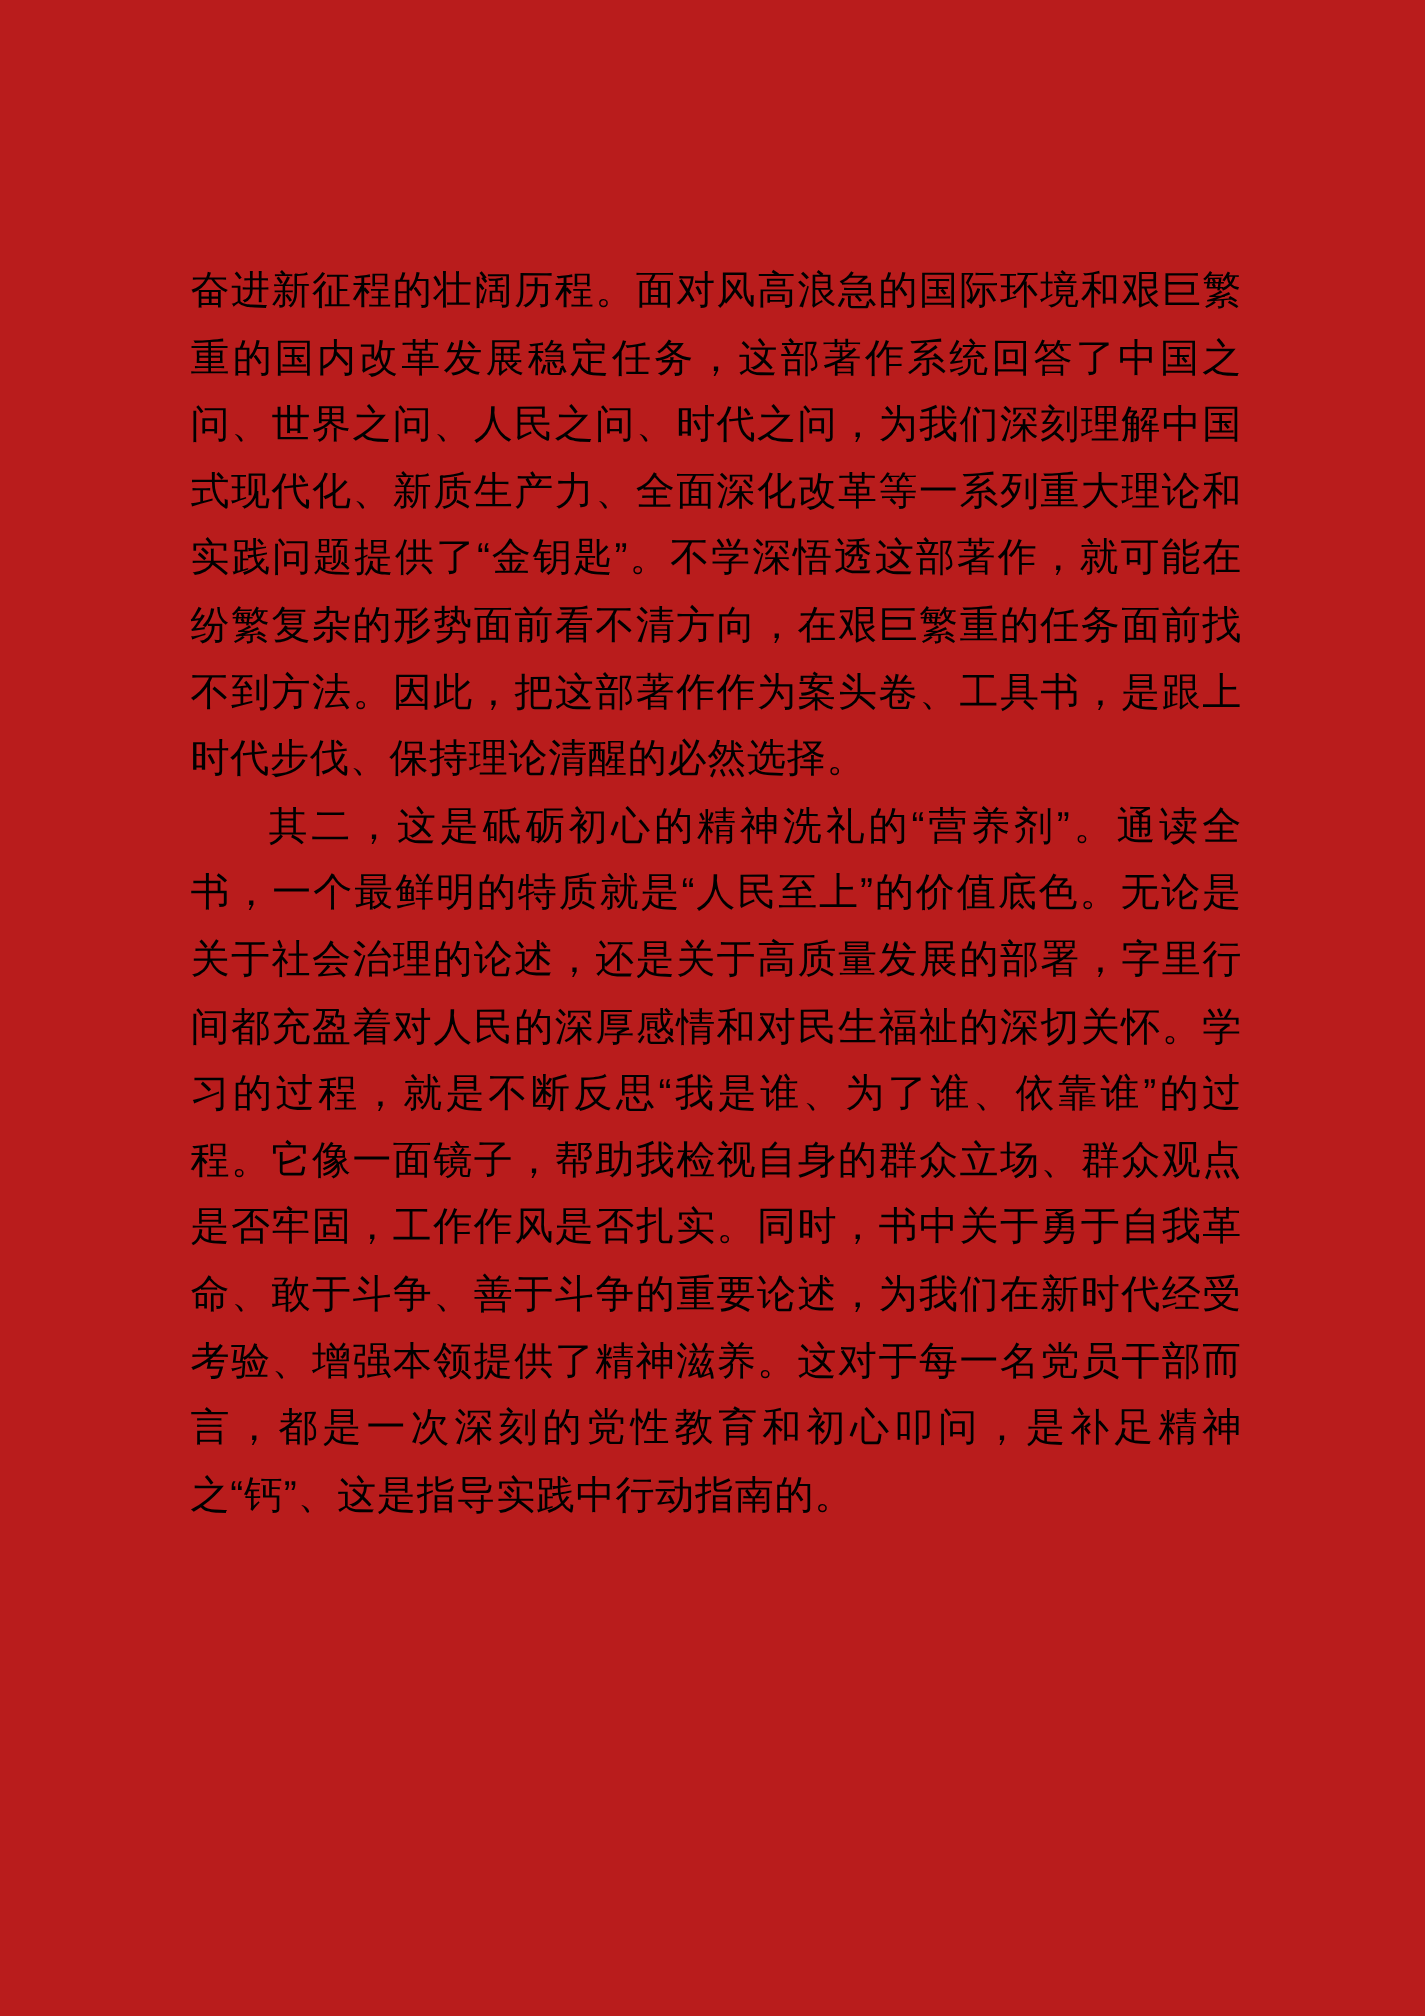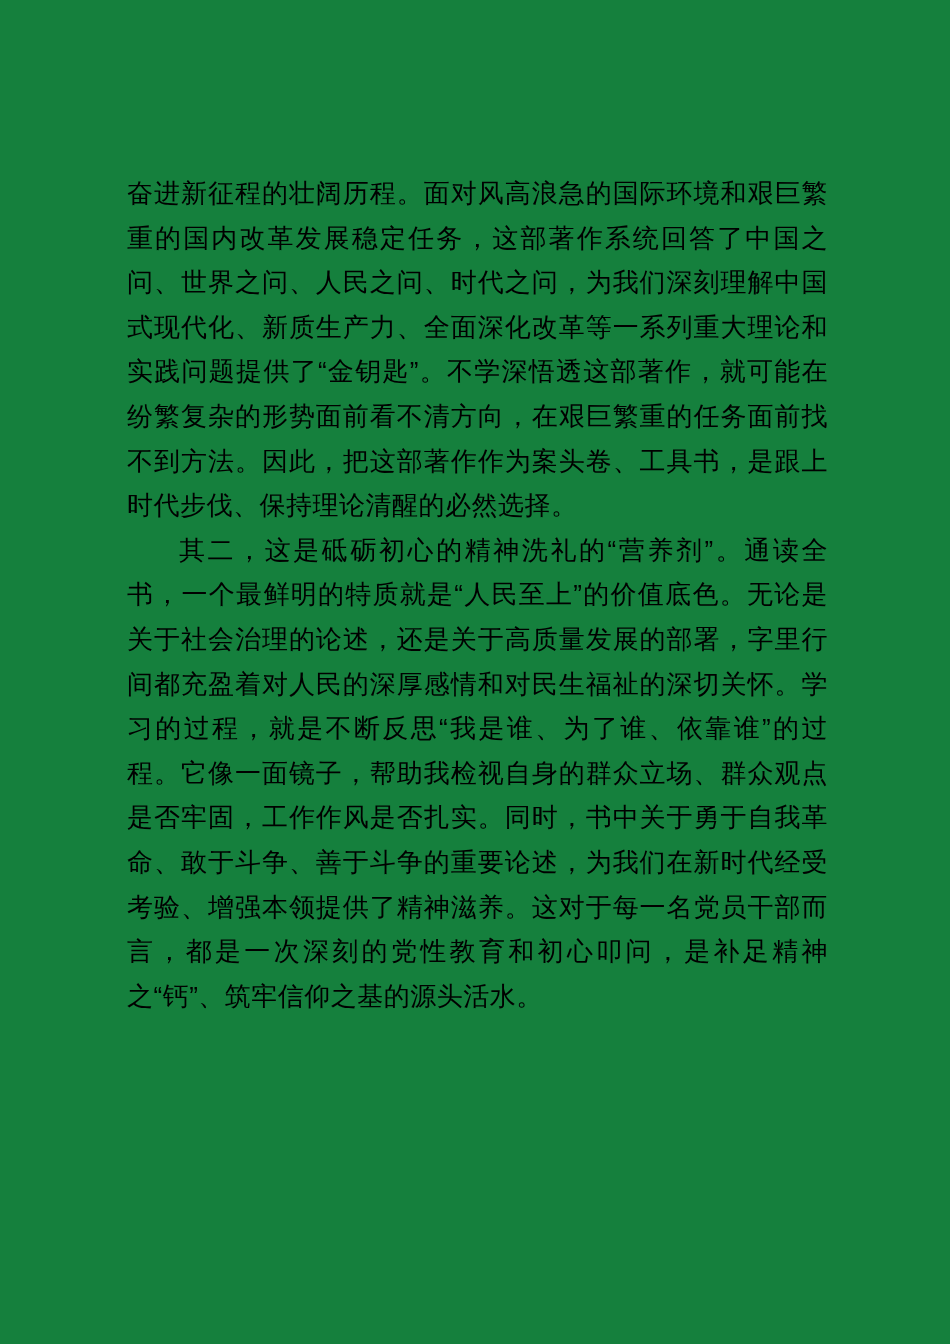--- a/index.html
+++ b/index.html
@@ -9,21 +9,21 @@
   }
   body {
     width: 950px;
     height: 1344px;
     overflow: hidden;
   }
   .page {
     box-sizing: border-box;
     width: 950px;
     height: 1344px;
-    background: #15803d;
+    background: #b91c1c;
     padding: 171px 122px 0 127px;
   }
   .doc-body {
     width: 701px;
   }
   p.doc-para {
     margin: 0;
     padding: 0;
     font-family: "Liberation Sans", "DejaVu Sans", sans-serif;
     font-size: 26px;
@@ -37,15 +37,15 @@
   p.doc-para.indent {
     text-indent: 2em;
   }
 </style>
 </head>
 <body>
 
 <div class="page">
   <div class="doc-body">
     <p class="doc-para">奋进新征程的壮阔历程。面对风高浪急的国际环境和艰巨繁重的国内改革发展稳定任务，这部著作系统回答了中国之问、世界之问、人民之问、时代之问，为我们深刻理解中国式现代化、新质生产力、全面深化改革等一系列重大理论和实践问题提供了“金钥匙”。不学深悟透这部著作，就可能在纷繁复杂的形势面前看不清方向，在艰巨繁重的任务面前找不到方法。因此，把这部著作作为案头卷、工具书，是跟上时代步伐、保持理论清醒的必然选择。</p>
-    <p class="doc-para indent">其二，这是砥砺初心的精神洗礼的“营养剂”。通读全书，一个最鲜明的特质就是“人民至上”的价值底色。无论是关于社会治理的论述，还是关于高质量发展的部署，字里行间都充盈着对人民的深厚感情和对民生福祉的深切关怀。学习的过程，就是不断反思“我是谁、为了谁、依靠谁”的过程。它像一面镜子，帮助我检视自身的群众立场、群众观点是否牢固，工作作风是否扎实。同时，书中关于勇于自我革命、敢于斗争、善于斗争的重要论述，为我们在新时代经受考验、增强本领提供了精神滋养。这对于每一名党员干部而言，都是一次深刻的党性教育和初心叩问，是补足精神之“钙”、筑牢信仰之基的源头活水。</p>
+    <p class="doc-para indent">其二，这是砥砺初心的精神洗礼的“营养剂”。通读全书，一个最鲜明的特质就是“人民至上”的价值底色。无论是关于社会治理的论述，还是关于高质量发展的部署，字里行间都充盈着对人民的深厚感情和对民生福祉的深切关怀。学习的过程，就是不断反思“我是谁、为了谁、依靠谁”的过程。它像一面镜子，帮助我检视自身的群众立场、群众观点是否牢固，工作作风是否扎实。同时，书中关于勇于自我革命、敢于斗争、善于斗争的重要论述，为我们在新时代经受考验、增强本领提供了精神滋养。这对于每一名党员干部而言，都是一次深刻的党性教育和初心叩问，是补足精神之“钙”、这是指导实践中行动指南的。</p>
   </div>
 </div>
 
 </body></html>

